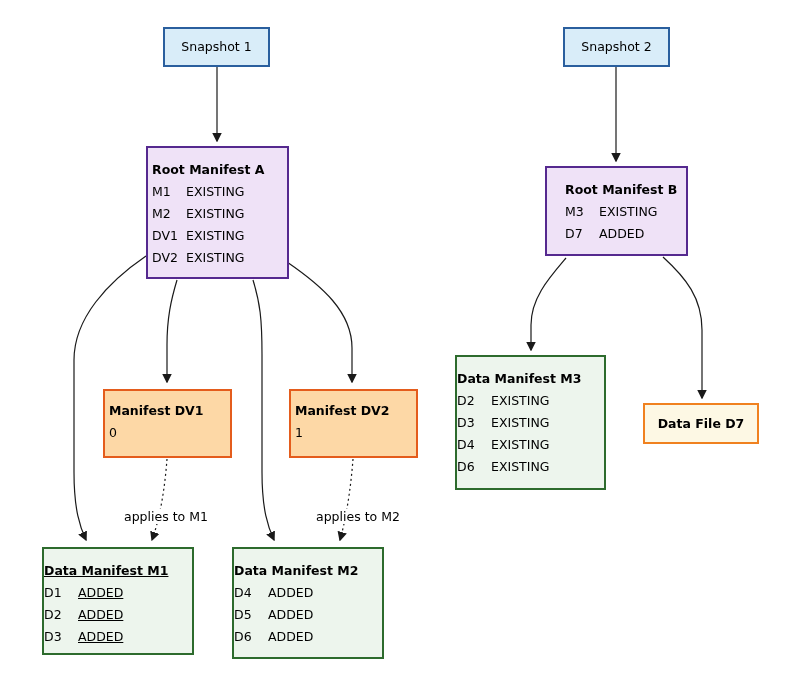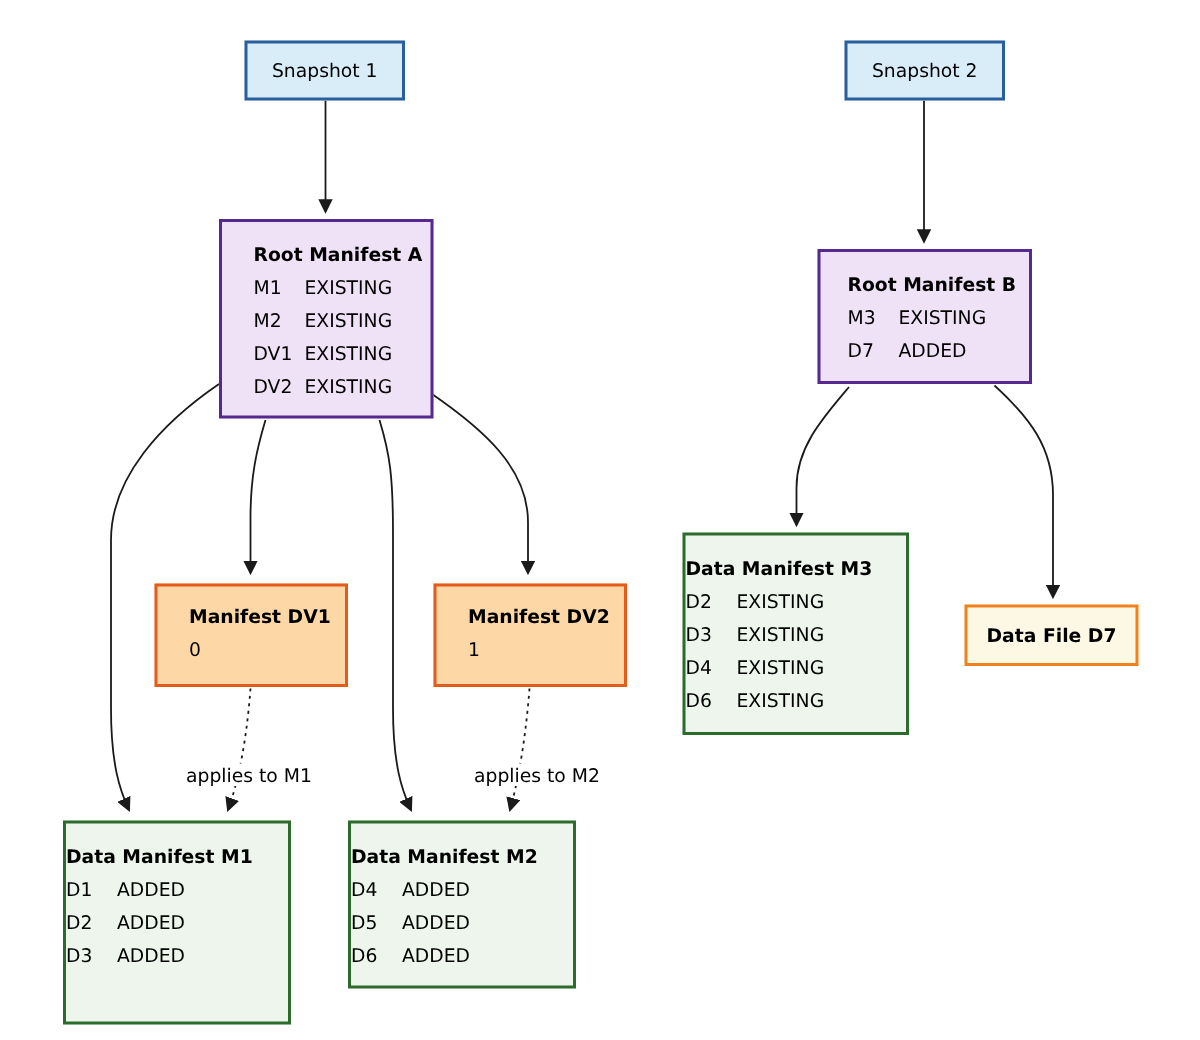--- a/index.html
+++ b/index.html
@@ -22,21 +22,21 @@
   .box .title{font-weight:bold;white-space:nowrap;}
   .pad{padding-top:11px;}
   .row{white-space:nowrap;}
   .row .k{display:inline-block;min-width:34px;}
   .centered{display:flex;align-items:center;justify-content:center;}
   .blue{background:#d9edf9;border-color:#2a5f9e;text-align:center;}
   .purple{background:#efe2f7;border-color:#55298f;}
   .orange{background:#fdd8a6;border-color:#e45c1c;}
   .green{background:#edf5ed;border-color:#2d6b2d;}
   .cream{background:#fdf8e4;border-color:#f0811f;}
-  .indent-17{padding-left:21px;}
+  .indent-17{padding-left:4px;}
   .indent-18{padding-left:18px;}
   .indent-25{}
   .edge-label{
     position:absolute;
     font-size:12.5px;
     background:#ffffff;
     padding:0 2px;
     white-space:nowrap;
   }
 </style>
@@ -88,21 +88,21 @@
   <div class="box orange indent-17" style="left:103px;top:389px;width:129px;height:69px;padding-top:9px;">
     <div class="title">Manifest DV1</div>
     <div class="row">0</div>
   </div>
 
   <div class="box orange indent-17" style="left:289px;top:389px;width:129px;height:69px;padding-top:9px;">
     <div class="title">Manifest DV2</div>
     <div class="row">1</div>
   </div>
 
-  <div class="box green pad indent-25" style="left:42px;top:547px;width:152px;height:136px;">
+  <div class="box green pad indent-25" style="left:42px;top:547px;width:152px;height:108px;text-decoration:underline;">
     <div class="title">Data Manifest M1</div>
     <div class="row"><span class="k">D1</span><span class="v">ADDED</span></div>
     <div class="row"><span class="k">D2</span><span class="v">ADDED</span></div>
     <div class="row"><span class="k">D3</span><span class="v">ADDED</span></div>
   </div>
 
   <div class="box green pad indent-25" style="left:232px;top:547px;width:152px;height:112px;">
     <div class="title">Data Manifest M2</div>
     <div class="row"><span class="k">D4</span><span class="v">ADDED</span></div>
     <div class="row"><span class="k">D5</span><span class="v">ADDED</span></div>

